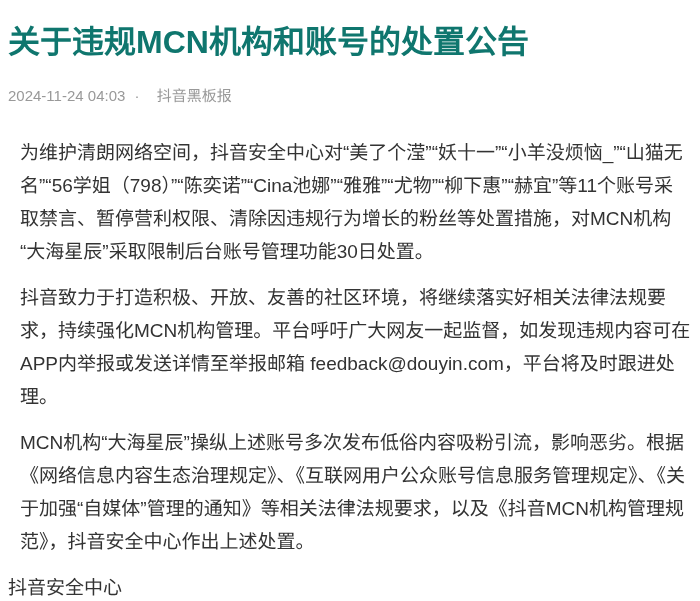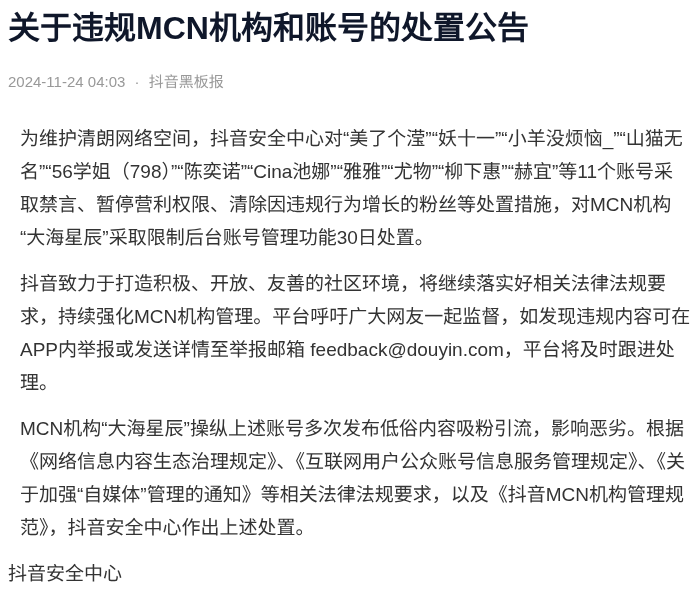--- a/index.html
+++ b/index.html
@@ -12,38 +12,39 @@
     min-height: 601px;
     box-sizing: border-box;
     padding: 6px 9px 0 8px;
     font-family: "Liberation Sans", "DejaVu Sans", sans-serif;
     -webkit-font-smoothing: antialiased;
   }
   .article {
     width: 100%;
   }
   .article-title {
-    margin: 0 0 22px 0;
+    margin: 14px 0 22px 0;
     font-size: 32px;
     line-height: 44px;
     font-weight: 700;
-    color: #0f172a;
+    color: #0f766e;
   }
   .article-meta {
     margin: 0 0 30px 0;
     font-size: 15px;
     line-height: 20px;
     color: #999999;
   }
   .meta-separator {
     margin: 0 5px;
   }
   .article-source {
     color: #999999;
     text-decoration: none;
+    margin-left: 8px;
   }
   .article-body p {
     margin: 0 0 13px 12px;
     font-size: 19px;
     line-height: 33px;
     color: #333333;
     word-break: break-all;
   }
   .article-signature,
   .article-date {

